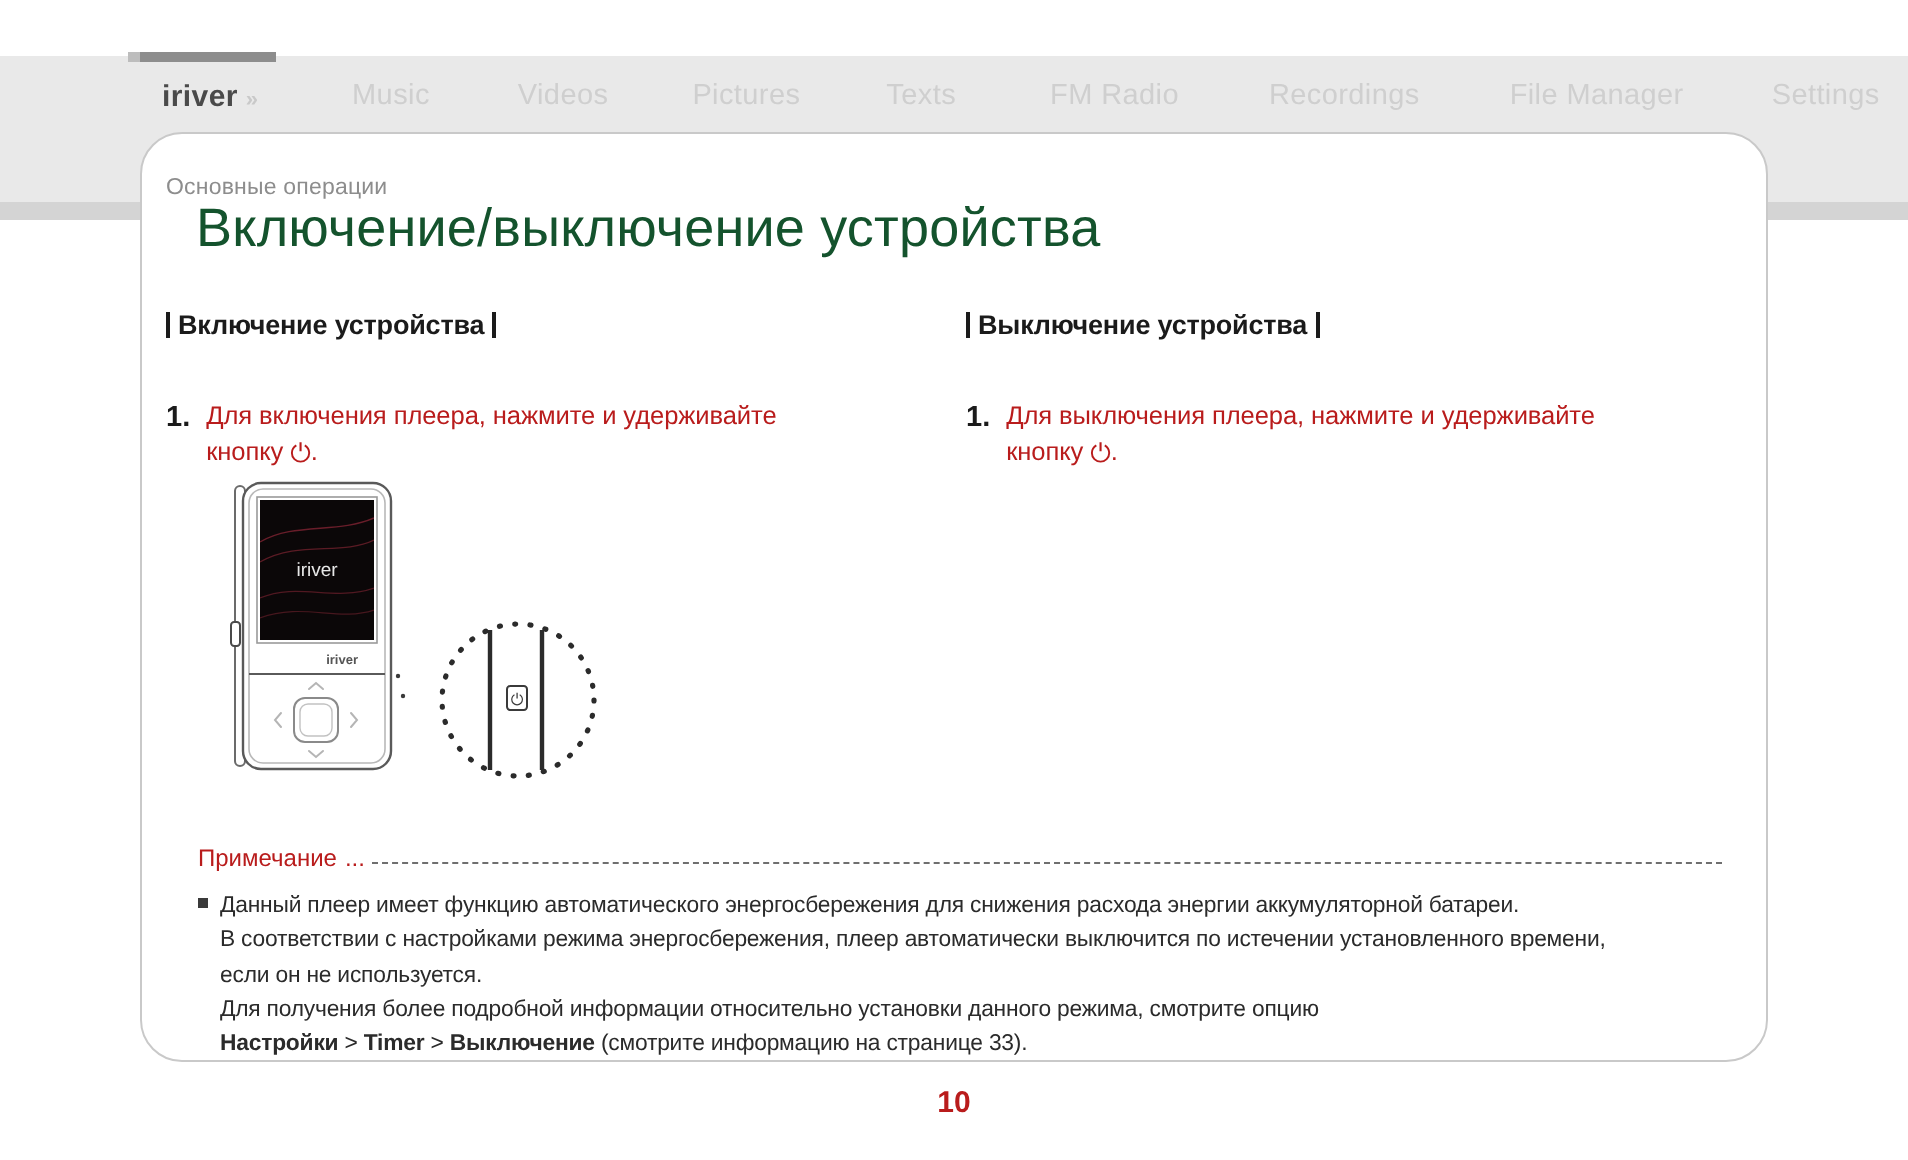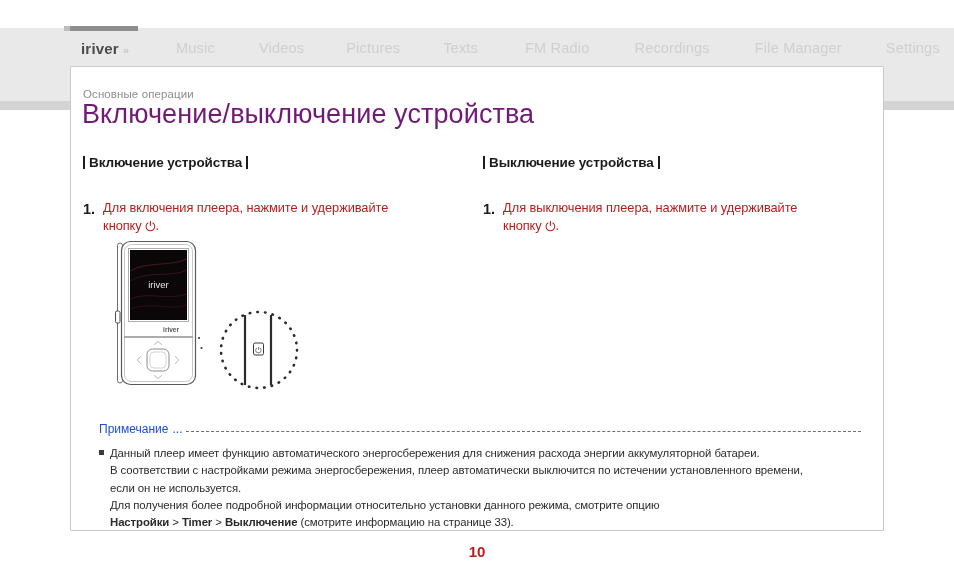--- a/index.html
+++ b/index.html
@@ -72,36 +72,36 @@
     font-weight: 700;
   }
 
   
   .card {
     position: absolute;
     left: 70px; top: 66px;
     width: 814px; height: 465px;
     background: #ffffff;
     border: 1px solid #c9c9c9;
-    border-radius: 1px;
+    border-radius: 21px;
   }
 
   .breadcrumb {
     position: absolute;
     left: 12px; top: 21px;
     font-size: 11.5px;
     color: #8d8d8d;
     letter-spacing: .1px;
   }
 
   .page-title {
     position: absolute;
-    left: 11px; top: 32px;
+    left: 27px; top: 32px;
     font-size: 27px;
-    color: #701a75;
+    color: #14532d;
     font-weight: 300;
     letter-spacing: .1px;
     white-space: nowrap;
   }
 
   
   .col-left  { position: absolute; left: 12px;  top: 88px; width: 390px; }
   .col-right { position: absolute; left: 412px; top: 88px; width: 390px; }
 
   .sec-head {
@@ -155,21 +155,21 @@
   
   .note {
     position: absolute;
     left: 28px; top: 355px;
     width: 762px;
   }
   .note-head {
     display: flex;
     gap: 4px;
     font-size: 12px;
-    color: #1d4ed8;
+    color: #b91c1c;
     white-space: nowrap;
   }
   .note-dashline {
     flex: 1;
     border-bottom: 1px dashed #6f6f6f;
     margin-bottom: 4px;
   }
   .note-body {
     margin-top: 9px;
     font-size: 11.4px;

